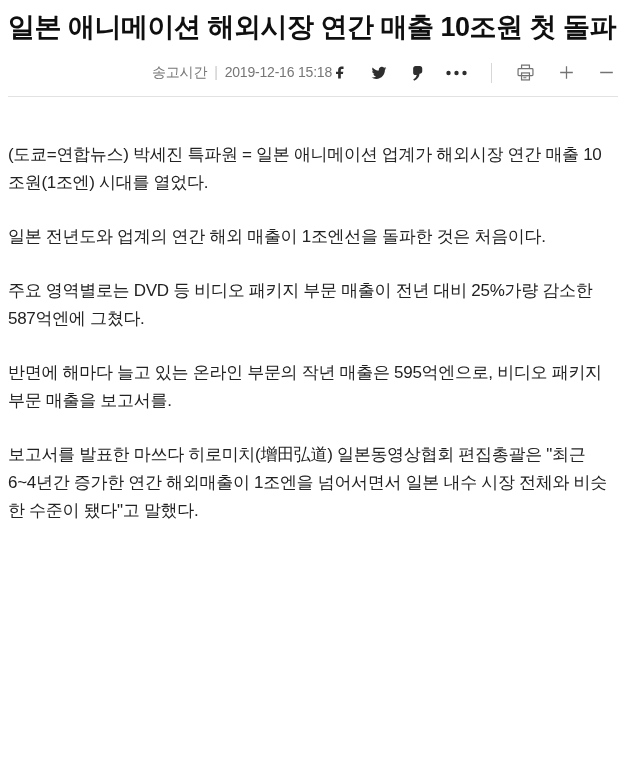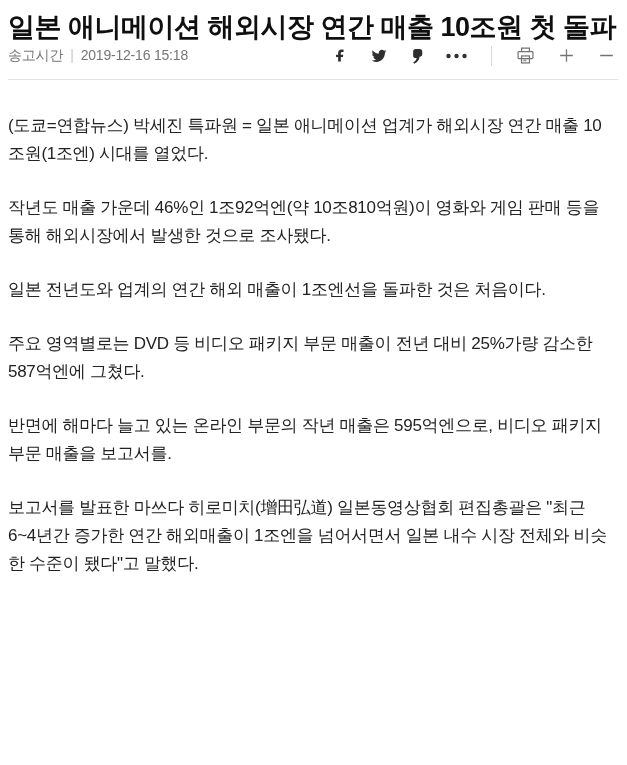--- a/index.html
+++ b/index.html
@@ -16,22 +16,23 @@
   .headline {
     margin: 2px 0 0;
     font-size: 27px;
     font-weight: 700;
     line-height: 1.3;
     letter-spacing: -0.5px;
     color: #0f0f0f;
   }
   .meta-row {
     display: flex;
-    justify-content: space-between;
+    justify-content: flex-end;
     align-items: center;
+    margin-top: 17px;
     padding: 0 2px 13px 0;
   }
   .meta {
     color: #767676;
     font-size: 14px;
     letter-spacing: -0.2px;
     white-space: nowrap;
   }
   .meta .sep { color: #c8c8c8; margin: 0 7px; }
   .toolbar {
@@ -55,21 +56,21 @@
     width: 1px;
     height: 20px;
     background: #d7d7d7;
     margin: 0 2px;
   }
   .top-divider {
     border: 0;
     border-top: 1px solid #e2e2e2;
     margin: 0;
   }
-  .article-body { margin-top: 32px; padding-right: 4px; }
+  .article-body { margin-top: 44px; padding-right: 4px; }
   .article-body p {
     margin: 0 0 26px;
     font-size: 17px;
     line-height: 28px;
     letter-spacing: -0.3px;
     color: #222222;
   }
 </style>
 </head>
 <body>
@@ -148,20 +149,19 @@
           </span>
         </button>
       </div>
     </div>
   </header>
 
   <hr class="top-divider">
 
   <main class="article-body">
     <p>(도쿄=연합뉴스) 박세진 특파원 = 일본 애니메이션 업계가 해외시장 연간 매출 10조원(1조엔) 시대를 열었다.</p>
-    <p>작년도 매출 가운데 46%인 1조92억엔(약 10조810억원)이 영화와 게임 판매 등을 통해 해외시장에서 발생한 것으로 조사됐다.</p>
     <p>일본 전년도와 업계의 연간 해외 매출이 1조엔선을 돌파한 것은 처음이다.</p>
     <p>주요 영역별로는 DVD 등 비디오 패키지 부문 매출이 전년 대비 25%가량 감소한 587억엔에 그쳤다.</p>
     <p>반면에 해마다 늘고 있는 온라인 부문의 작년 매출은 595억엔으로, 비디오 패키지 부문 매출을 보고서를.</p>
     <p>보고서를 발표한 마쓰다 히로미치(增田弘道) 일본동영상협회 편집총괄은 "최근 6~4년간 증가한 연간 해외매출이 1조엔을 넘어서면서 일본 내수 시장 전체와 비슷한 수준이 됐다"고 말했다.</p>
   </main>
 
 </div>
 
 </body></html>

